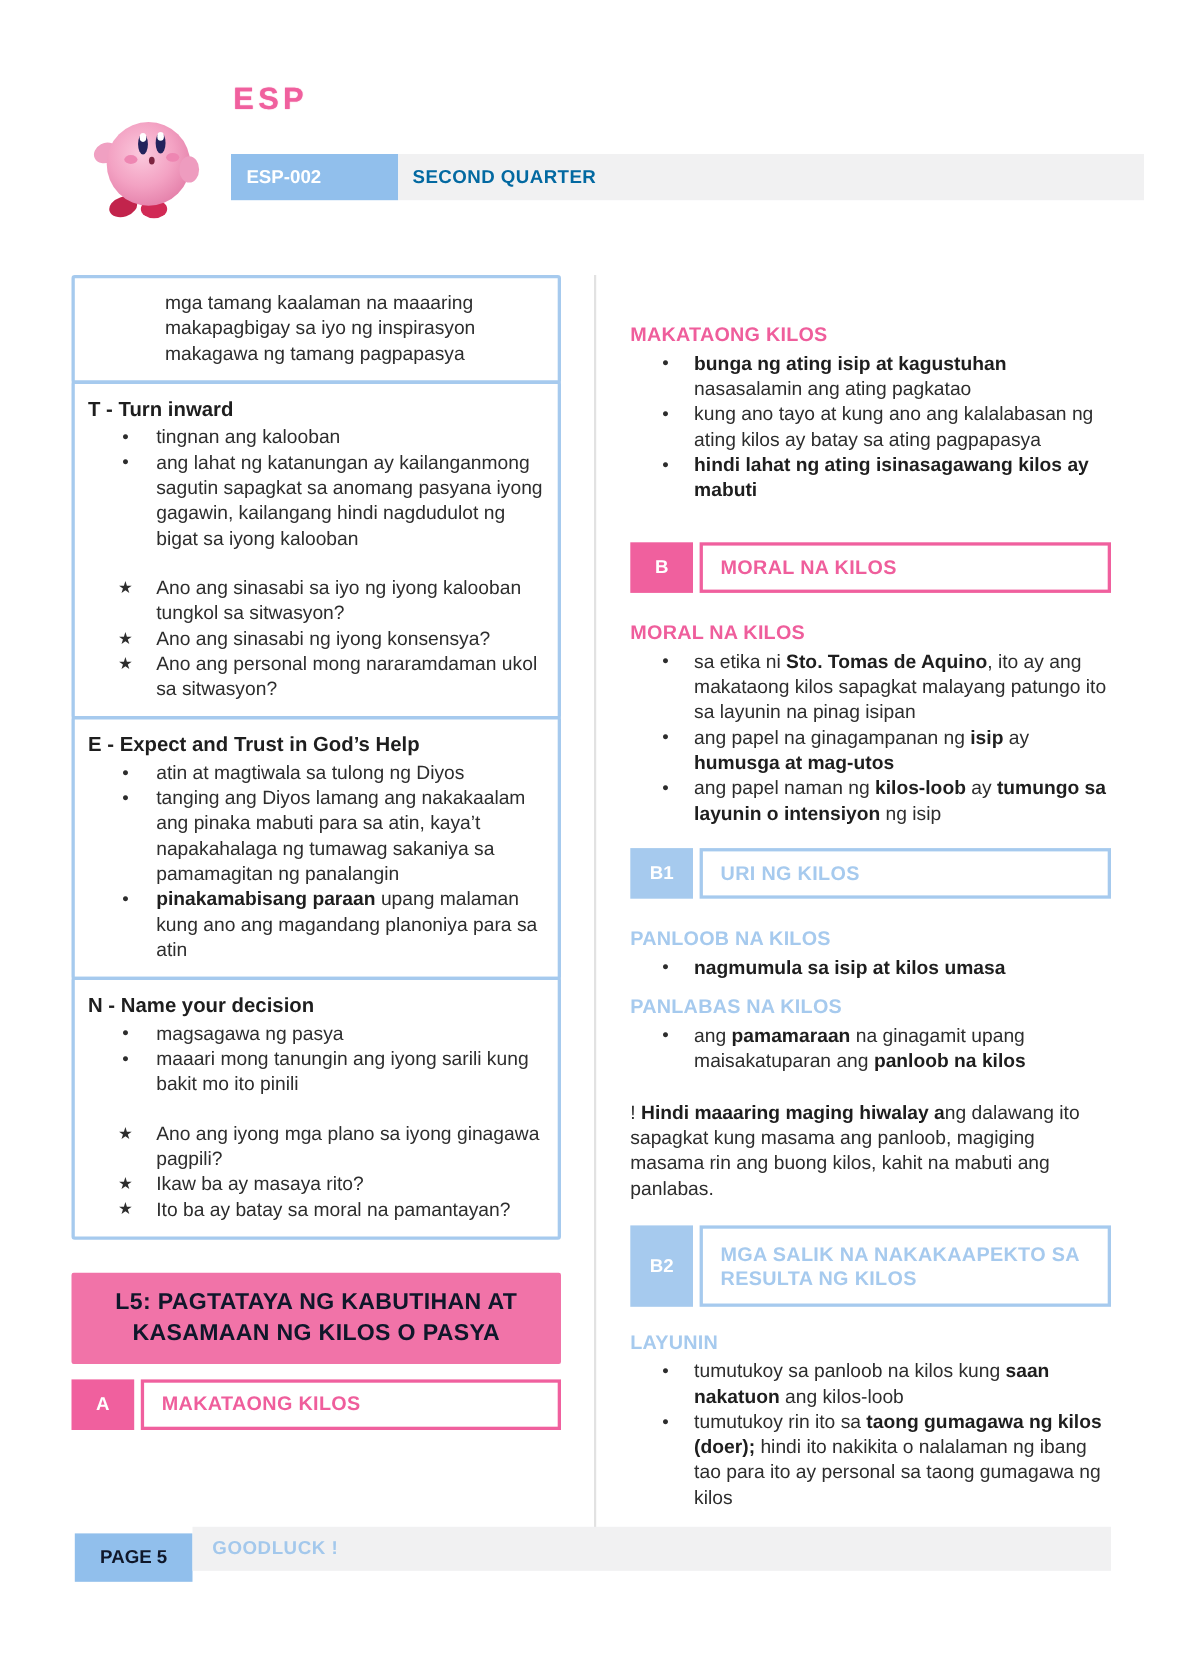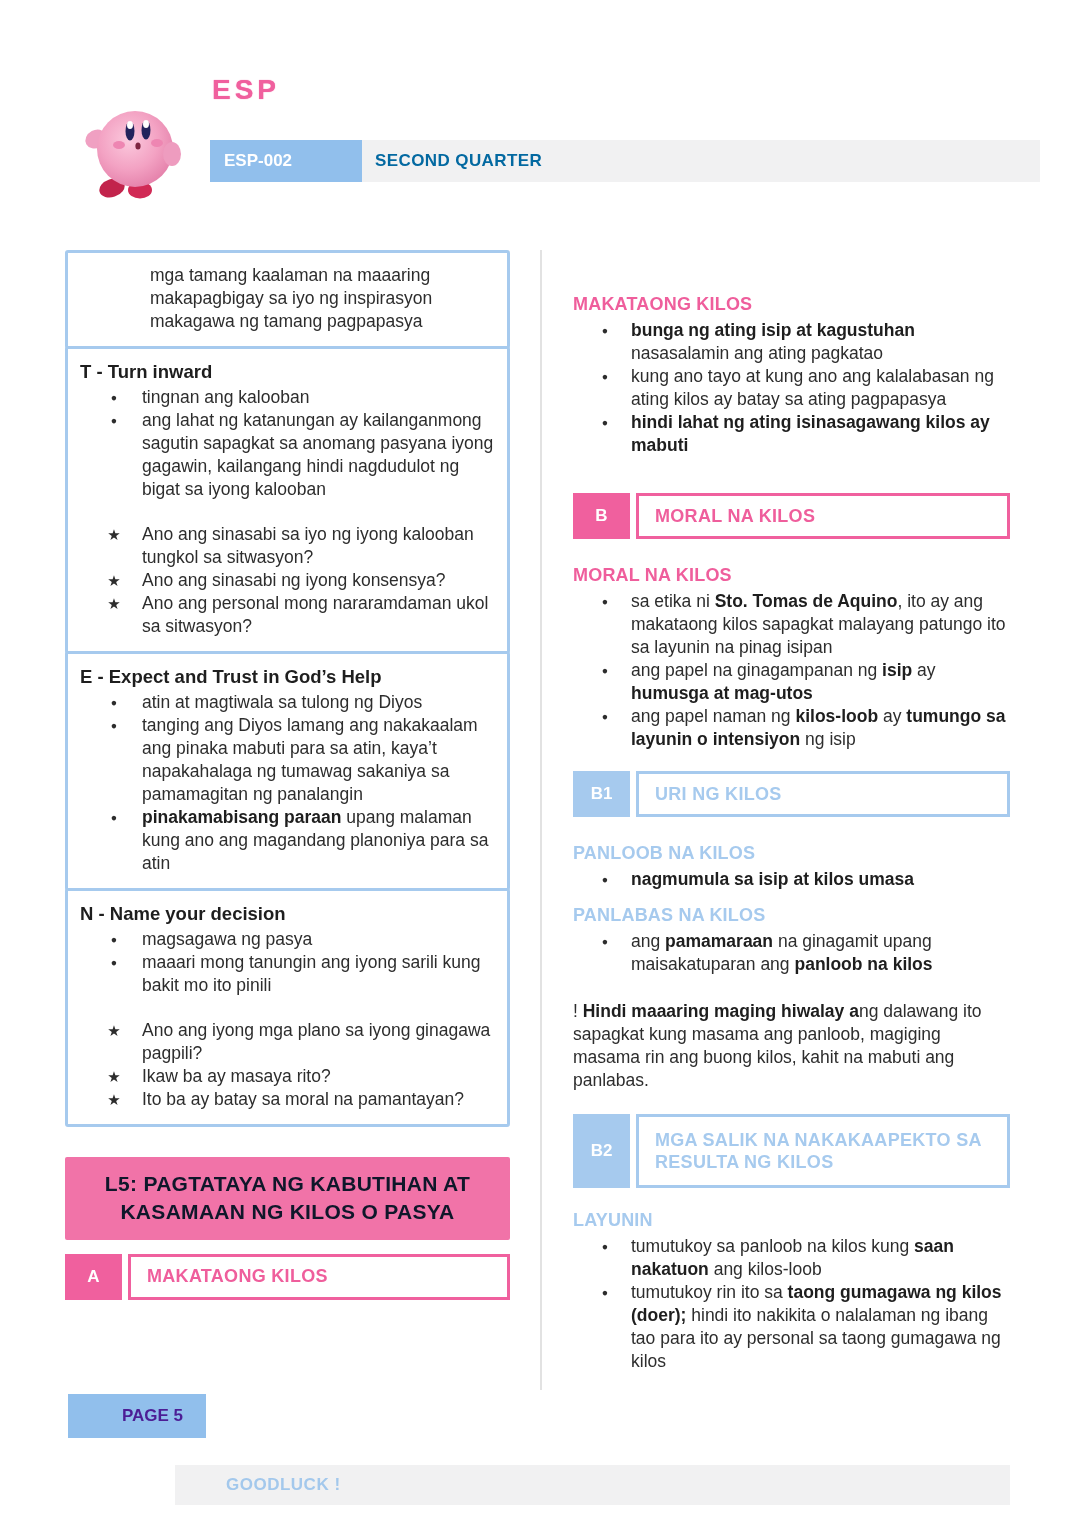--- a/index.html
+++ b/index.html
@@ -58,24 +58,24 @@
   
   .col-header{font-weight:bold;font-size:18px;letter-spacing:.2px;margin:0 0 4px 0;}
   .pink-text{color:#ef5e9c;}
   .blue-text{color:#a6caee;}
   .mt36{margin-top:36px;} .mt26{margin-top:26px;} .mt22{margin-top:22px;}
   .mt20{margin-top:20px;} .mt14{margin-top:14px;}
   .note-para{font-size:17.5px;line-height:23px;margin-top:24px;}
 
   
   .footer-pagebox{position:absolute;left:68px;top:1394px;width:107px;height:44px;background:#91bfec;
-        color:#4c1d95;font-weight:bold;font-size:17px;display:flex;align-items:center;justify-content:center;padding-left:31px;}
-  .footer-bar{position:absolute;left:175px;top:1465px;width:835px;height:40px;background:#f1f1f2;
+        color:#0f172a;font-weight:bold;font-size:17px;display:flex;align-items:center;justify-content:center;}
+  .footer-bar{position:absolute;left:175px;top:1388px;width:835px;height:40px;background:#f1f1f2;
         color:#a3c8ec;font-weight:bold;font-size:17px;display:flex;align-items:center;
-        padding-left:51px;box-sizing:border-box;letter-spacing:.5px;}
+        padding-left:18px;box-sizing:border-box;letter-spacing:.5px;}
 </style>
 </head>
 <body>
 
 <div class="page">
 
   <svg class="mascot" viewBox="0 0 100 100">
     <defs>
       <radialGradient id="kg" cx="42%" cy="38%" r="70%">
         <stop offset="0%" stop-color="#fbc9dd"></stop>

